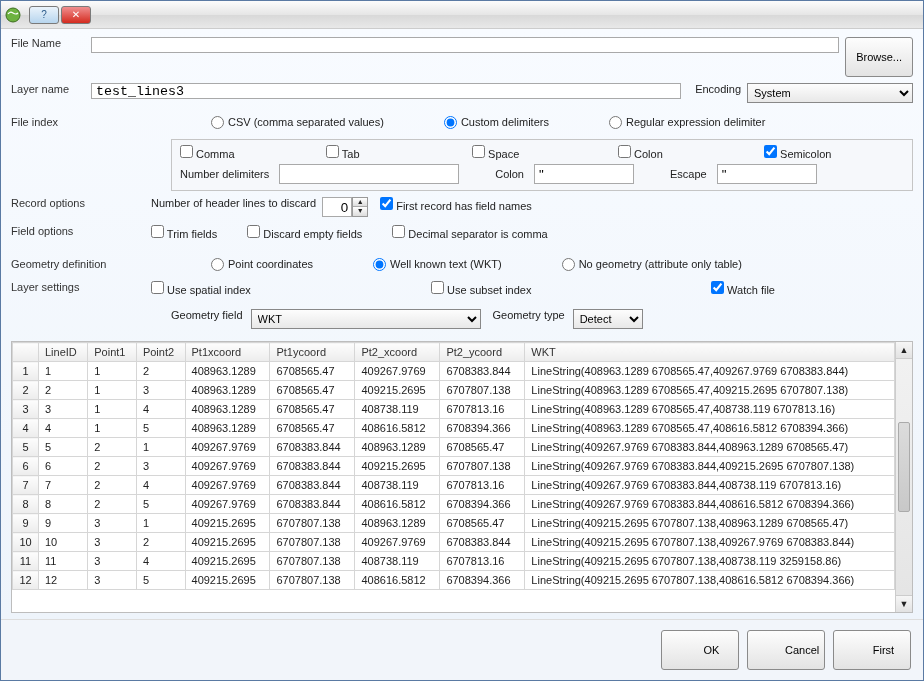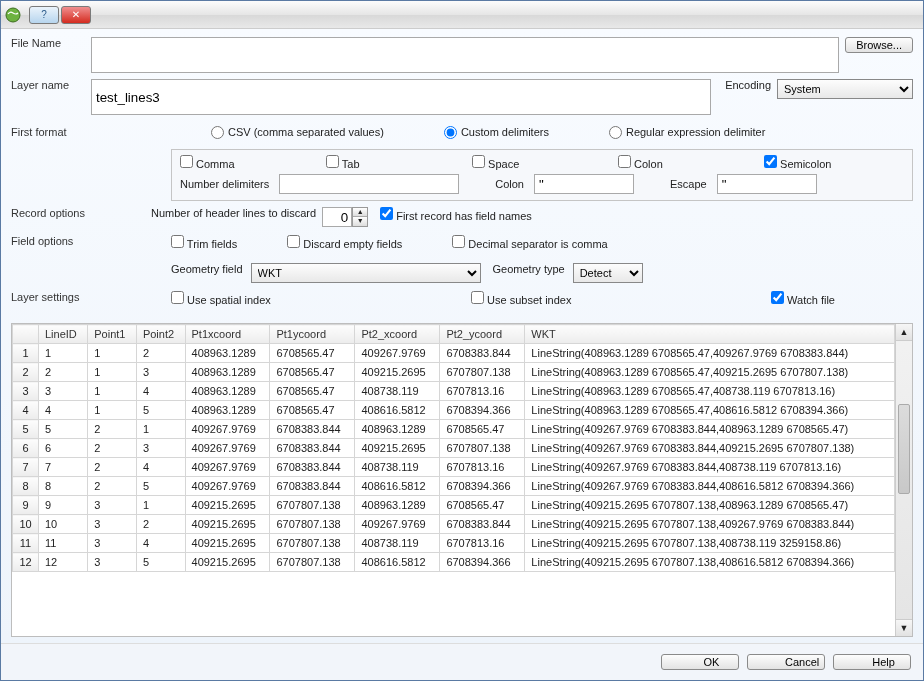--- a/index.html
+++ b/index.html
@@ -12,29 +12,29 @@
   .winbtn { width: 30px; height: 18px; border: 1px solid #7a7a7a; border-radius: 3px; margin-left: 2px; display:flex; align-items:center; justify-content:center; font-size:10px; font-family: Arial; }
   .winbtn.help { background: linear-gradient(to bottom,#eaf3fb,#b7d5ee); color:#2b5a8a;}
   .winbtn.close { background: linear-gradient(to bottom,#f08f8f,#d42b1f); color:#fff; }
 
   .content { flex:1; padding: 8px 10px 6px 10px; display:flex; flex-direction:column; background: linear-gradient(to bottom,#f8fbff 0%, #eef4fb 100%); overflow:hidden; }
 
   .row { display:flex; align-items:flex-start; margin-bottom:6px; min-height:22px; }
   .lbl { width: 140px; color:#333; }
   .lbl2 { width: 80px; color:#333; }
 
-  input[type=text].long { flex:1; height:36px; border:1px solid #a9a9a9; background:#fff; padding:0 4px; }
+  input[type=text].long { flex:1; height:16px; border:1px solid #a9a9a9; background:#fff; padding:0 4px;font-family:Liberation Mono, monospace; }
   input[type=text].med { width:180px; height:20px; border:1px solid #a9a9a9; background:#fff; padding:0 4px; }
   input[type=text].sm { width:100px; height:20px; border:1px solid #a9a9a9; background:#fff; padding:0 4px; }
 
-  .btn { height:16px; border:1px solid #8a8a8a; border-radius:3px; background:linear-gradient(to bottom,#fdfdfd,#e3e3e3); padding: 0 14px; cursor:pointer; font-size:11px; }
+  .btn { height:40px; border:1px solid #8a8a8a; border-radius:3px; background:linear-gradient(to bottom,#fdfdfd,#e3e3e3); padding: 0 14px; cursor:pointer; font-size:11px; }
   .browse { margin-left:6px; padding:0 10px;}
 
   select { height:20px; border:1px solid #888; background:linear-gradient(to bottom,#fdfdfd,#e8e8e8); font-size:11px; padding:0 2px; }
-  select.wide { width: 136px; }
+  select.wide { width: 166px; }
   select.geomf { width: 230px; }
   select.geomt { width: 70px; }
 
   .radio-row label, .chk-row label { display:flex; align-items:center; gap:4px; }
   .radio-row { display:flex; align-items:center; gap:60px; }
   .delim-box { border:1px solid #c5c5c5; background:#f6f8fb; padding:5px 8px 6px 8px; margin-left:160px; margin-bottom:6px; }
   .delim-row1 { display:flex; align-items:center; gap:6px; }
   .delim-row1 .cell { display:flex; align-items:center; gap:4px; width:142px; }
   .delim-row2 { display:flex; align-items:center; gap:6px; margin-top:4px; }
   .inline-lbl { margin-right:4px; }
@@ -52,21 +52,21 @@
   .vscroll { width:17px; background:linear-gradient(#f2f2f2,#e4e4e4); border-left:1px solid #ccc; position:relative;}
   .vscroll .thumb { position:absolute; left:2px; right:2px; top:80px; height:90px; background:linear-gradient(#dcdcdc,#c8c8c8); border:1px solid #aaa; border-radius:2px;}
   .vscroll .arr { position:absolute; left:0; right:0; height:17px; text-align:center; font-size:9px; line-height:17px; background:linear-gradient(#f6f6f6,#e2e2e2); }
   .vscroll .arr.up{top:0;border-bottom:1px solid #ccc;}
   .vscroll .arr.dn{bottom:0;border-top:1px solid #ccc;}
 
   .footer { display:flex; justify-content:flex-end; gap:8px; padding:10px 12px; border-top:1px solid #ddd; background:#f2f5fa; }
   .footer .btn { width:78px;padding-left:37px; }
 
   input[type=radio], input[type=checkbox] { margin:0; }
-  .chk-inline { display:flex; align-items:center; gap:4px; margin-right:30px;margin-left:20px; }
+  .chk-inline { display:flex; align-items:center; gap:4px; margin-right:30px; }
   .gap { display:inline-block; width:24px;}
 </style>
 </head>
 <body>
 
 <div class="window">
 
   <div class="titlebar">
     <span class="appicon">
       <svg width="16" height="16" viewBox="0 0 16 16">
@@ -91,21 +91,21 @@
     <div class="row">
       <span class="lbl2">Layer name</span>
       <input type="text" class="long" value="test_lines3" style="">
       <span style="margin:0 6px 0 14px">Encoding</span>
       <select class="wide">
         <option>System</option>
       </select>
     </div>
 
     <div class="row radio-row">
-      <span class="lbl">First format</span>
+      <span class="lbl">File index</span>
       <label>
           <input type="radio" name="fmt" style=""> 
           <span>CSV (comma separated values)</span>
         </label>
       <label>
           <input type="radio" name="fmt" checked="" style=""> 
           <span>Custom delimiters</span>
         </label>
       <label>
           <input type="radio" name="fmt" style=""> 
@@ -162,42 +162,57 @@
           <label><input type="checkbox" style=""> <span>Trim fields</span></label>
         </span>
       <span class="chk-inline">
           <label><input type="checkbox" style=""> <span>Discard empty fields</span></label>
         </span>
       <span class="chk-inline">
           <label><input type="checkbox" style=""> <span>Decimal separator is comma</span></label>
         </span>
     </div>
 
+    <div class="row radio-row">
+      <span class="lbl">Geometry definition</span>
+      <label>
+          <input type="radio" name="geom" style=""> 
+          <span>Point coordinates</span>
+        </label>
+      <label>
+          <input type="radio" name="geom" checked="" style=""> 
+          <span>Well known text (WKT)</span>
+        </label>
+      <label>
+          <input type="radio" name="geom" style=""> 
+          <span>No geometry (attribute only table)</span>
+        </label>
+    </div>
+
+    <div class="row">
+      <span class="lbl">Layer settings</span>
+      <span class="chk-inline" style="width:250px">
+          <label><input type="checkbox" style=""> <span>Use spatial index</span></label>
+        </span>
+      <span class="chk-inline" style="width:250px">
+          <label><input type="checkbox" style=""> <span>Use subset index</span></label>
+        </span>
+      <span class="chk-inline">
+          <label><input type="checkbox" checked="" style=""> <span>Watch file</span></label>
+        </span>
+    </div>
 
     <div class="row" style="margin-left:160px;">
       <span>Geometry field</span>
       <span style="width:8px"></span>
       <select class="geomf"><option>WKT</option></select>
       <span style="width:12px"></span>
       <span>Geometry type</span>
       <span style="width:8px"></span>
       <select class="geomt"><option>Detect</option></select>
-    </div>
-
-    <div class="row">
-      <span class="lbl">Layer settings</span>
-      <span class="chk-inline" style="width:250px">
-          <label><input type="checkbox" style=""> <span>Use spatial index</span></label>
-        </span>
-      <span class="chk-inline" style="width:250px">
-          <label><input type="checkbox" style=""> <span>Use subset index</span></label>
-        </span>
-      <span class="chk-inline">
-          <label><input type="checkbox" checked="" style=""> <span>Watch file</span></label>
-        </span>
     </div>
 
     <div class="tablewrap">
       <div class="tscroll">
         <table>
           <thead>
               <tr id="thead-row">
                 <th class="rownum"></th>
                 <th>LineID</th>
                 <th>Point1</th>
@@ -350,16 +365,16 @@
         <div class="thumb"></div>
         <div class="arr dn">▼</div>
       </div>
     </div>
 
   </div>
 
   <div class="footer">
     <button class="btn">OK</button>
     <button class="btn">Cancel</button>
-    <button class="btn">Help</button>
+    <button class="btn">First</button>
   </div>
 
 </div>
 
 </body></html>

